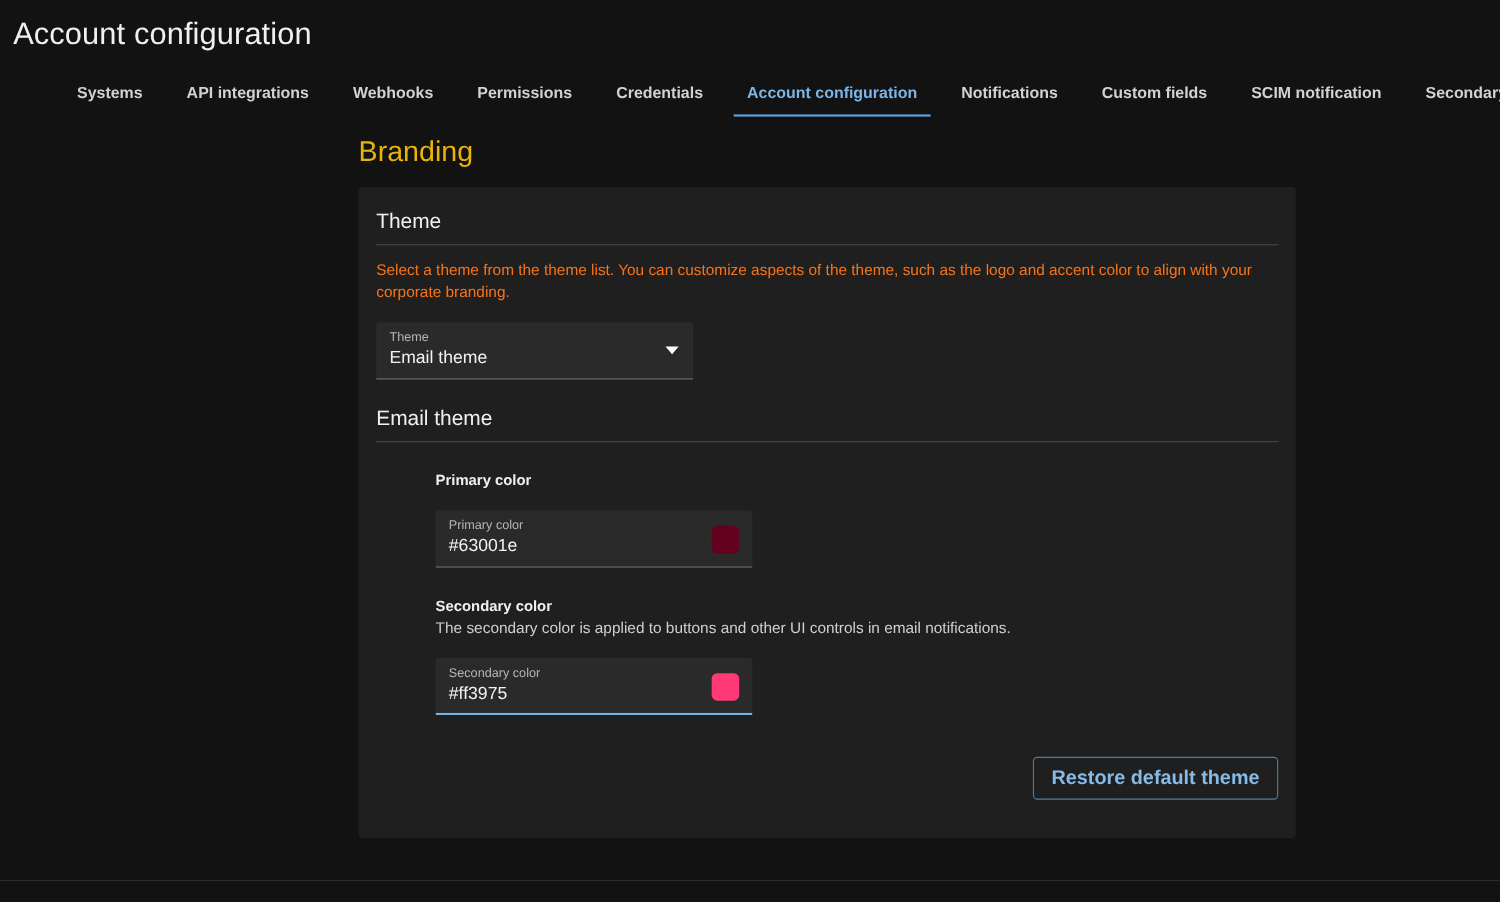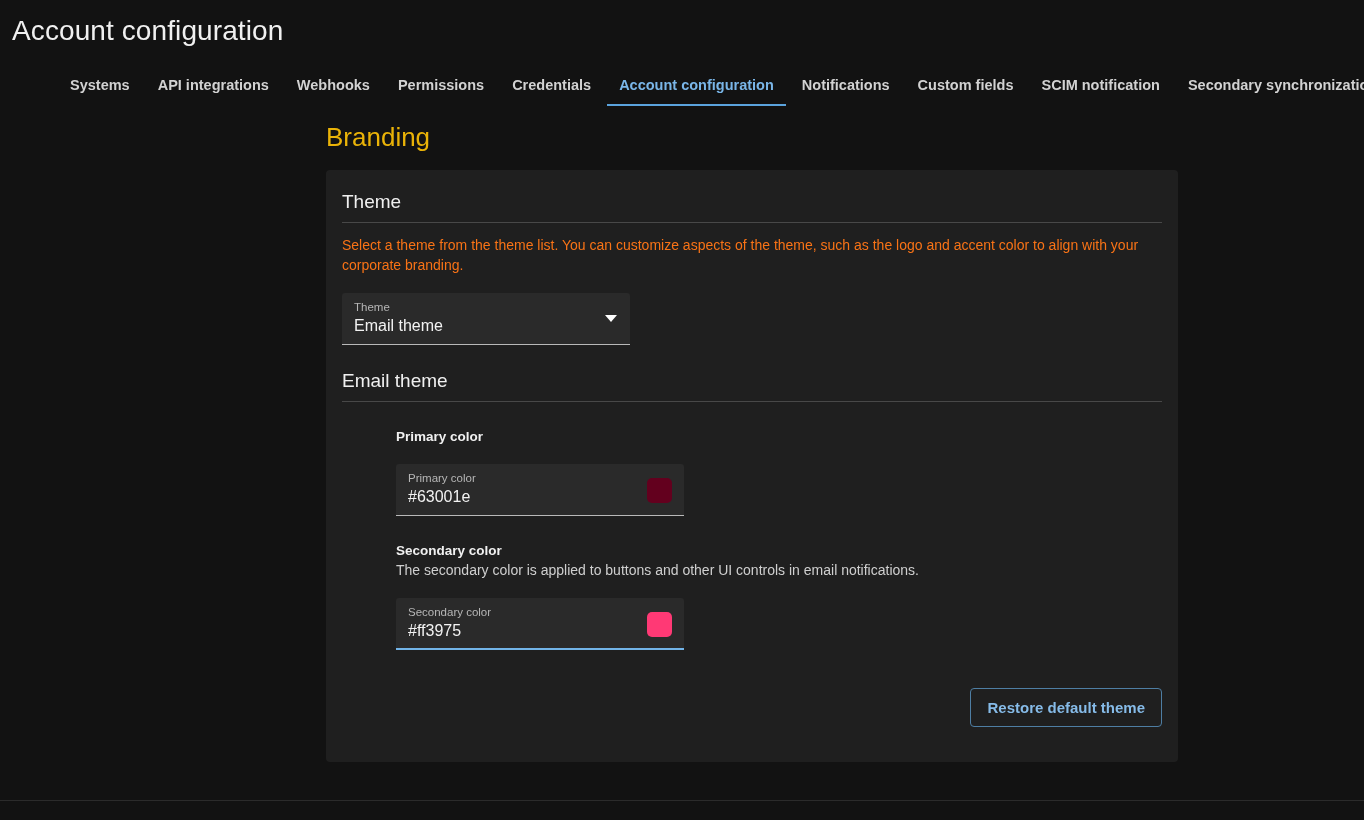--- a/index.html
+++ b/index.html
@@ -27,21 +27,21 @@
     letter-spacing: 0.1px;
     line-height: 34px;
   }
 
   .tabbar {
     display: flex;
     align-items: flex-end;
     padding: 0 0 0 56px;
     height: 44px;
     margin-top: 14px;
-    gap: 0;
+    gap: 12px;
   }
   .tab {
     position: relative;
     font-size: 14.5px;
     font-weight: bold;
     color: #d2d2d2;
     padding: 0 14px 12px 14px;
     cursor: pointer;
     white-space: nowrap;
     line-height: 17px;
@@ -156,21 +156,21 @@
   }
 
   
   .card-footer {
     display: flex;
     justify-content: flex-end;
     margin-top: 38px;
   }
   .btn-outline {
     font-family: "Liberation Sans", sans-serif;
-    font-size: 15px;
+    font-size: 18px;
     font-weight: bold;
     color: #86bbe8;
     background: #1f1f1f;
     border: 1px solid #4e7ea3;
     border-radius: 4px;
     padding: 10px 16px;
     cursor: pointer;
     line-height: 17px;
   }
 

